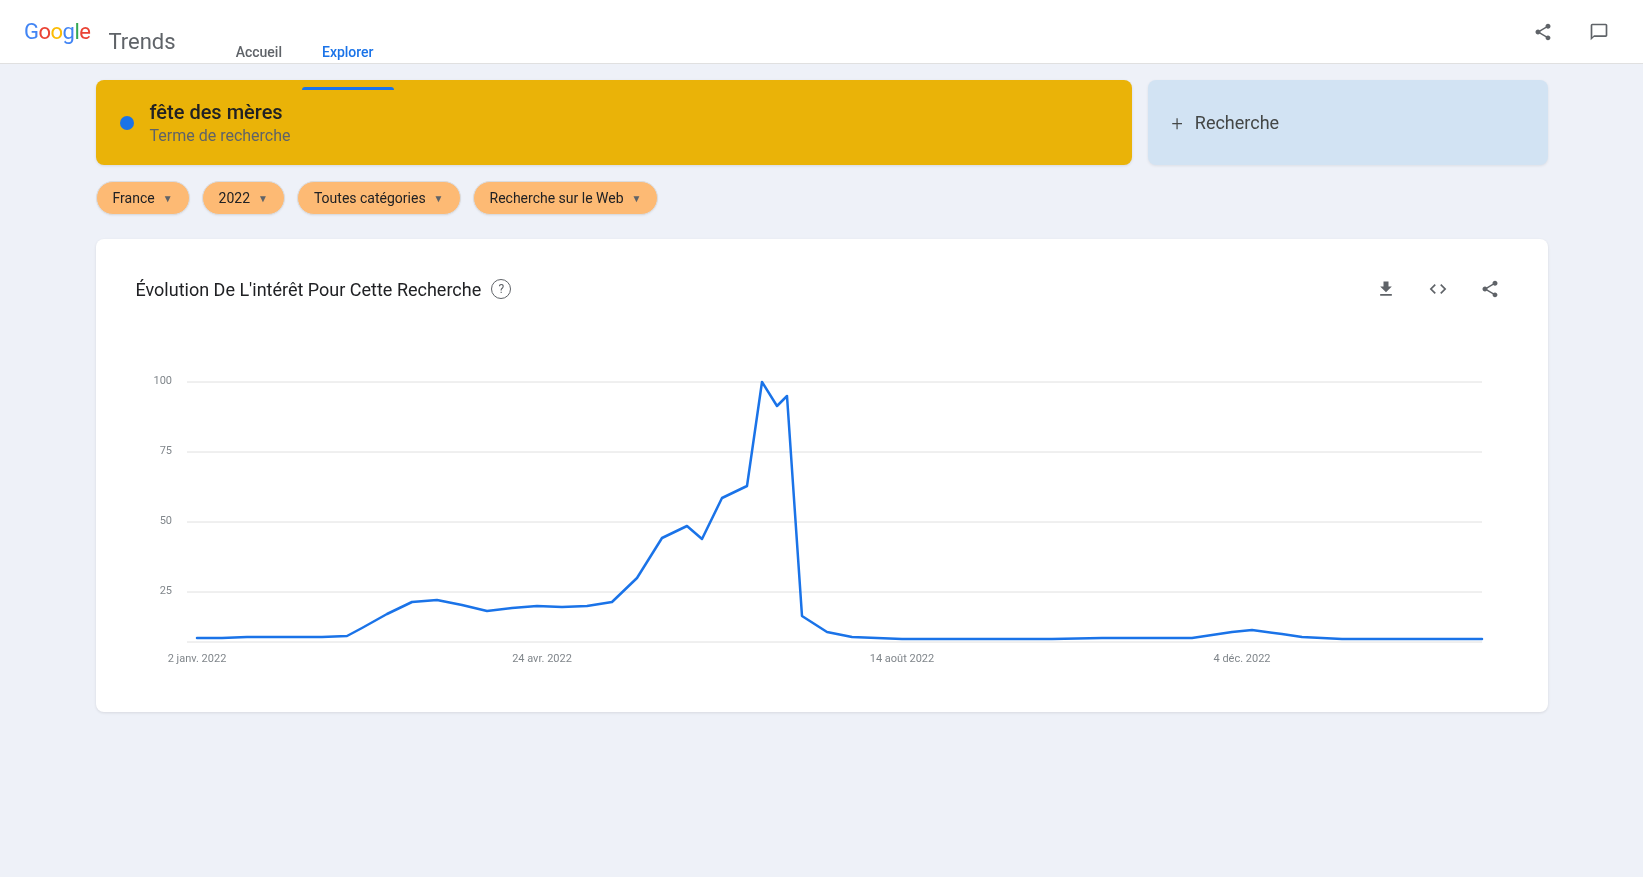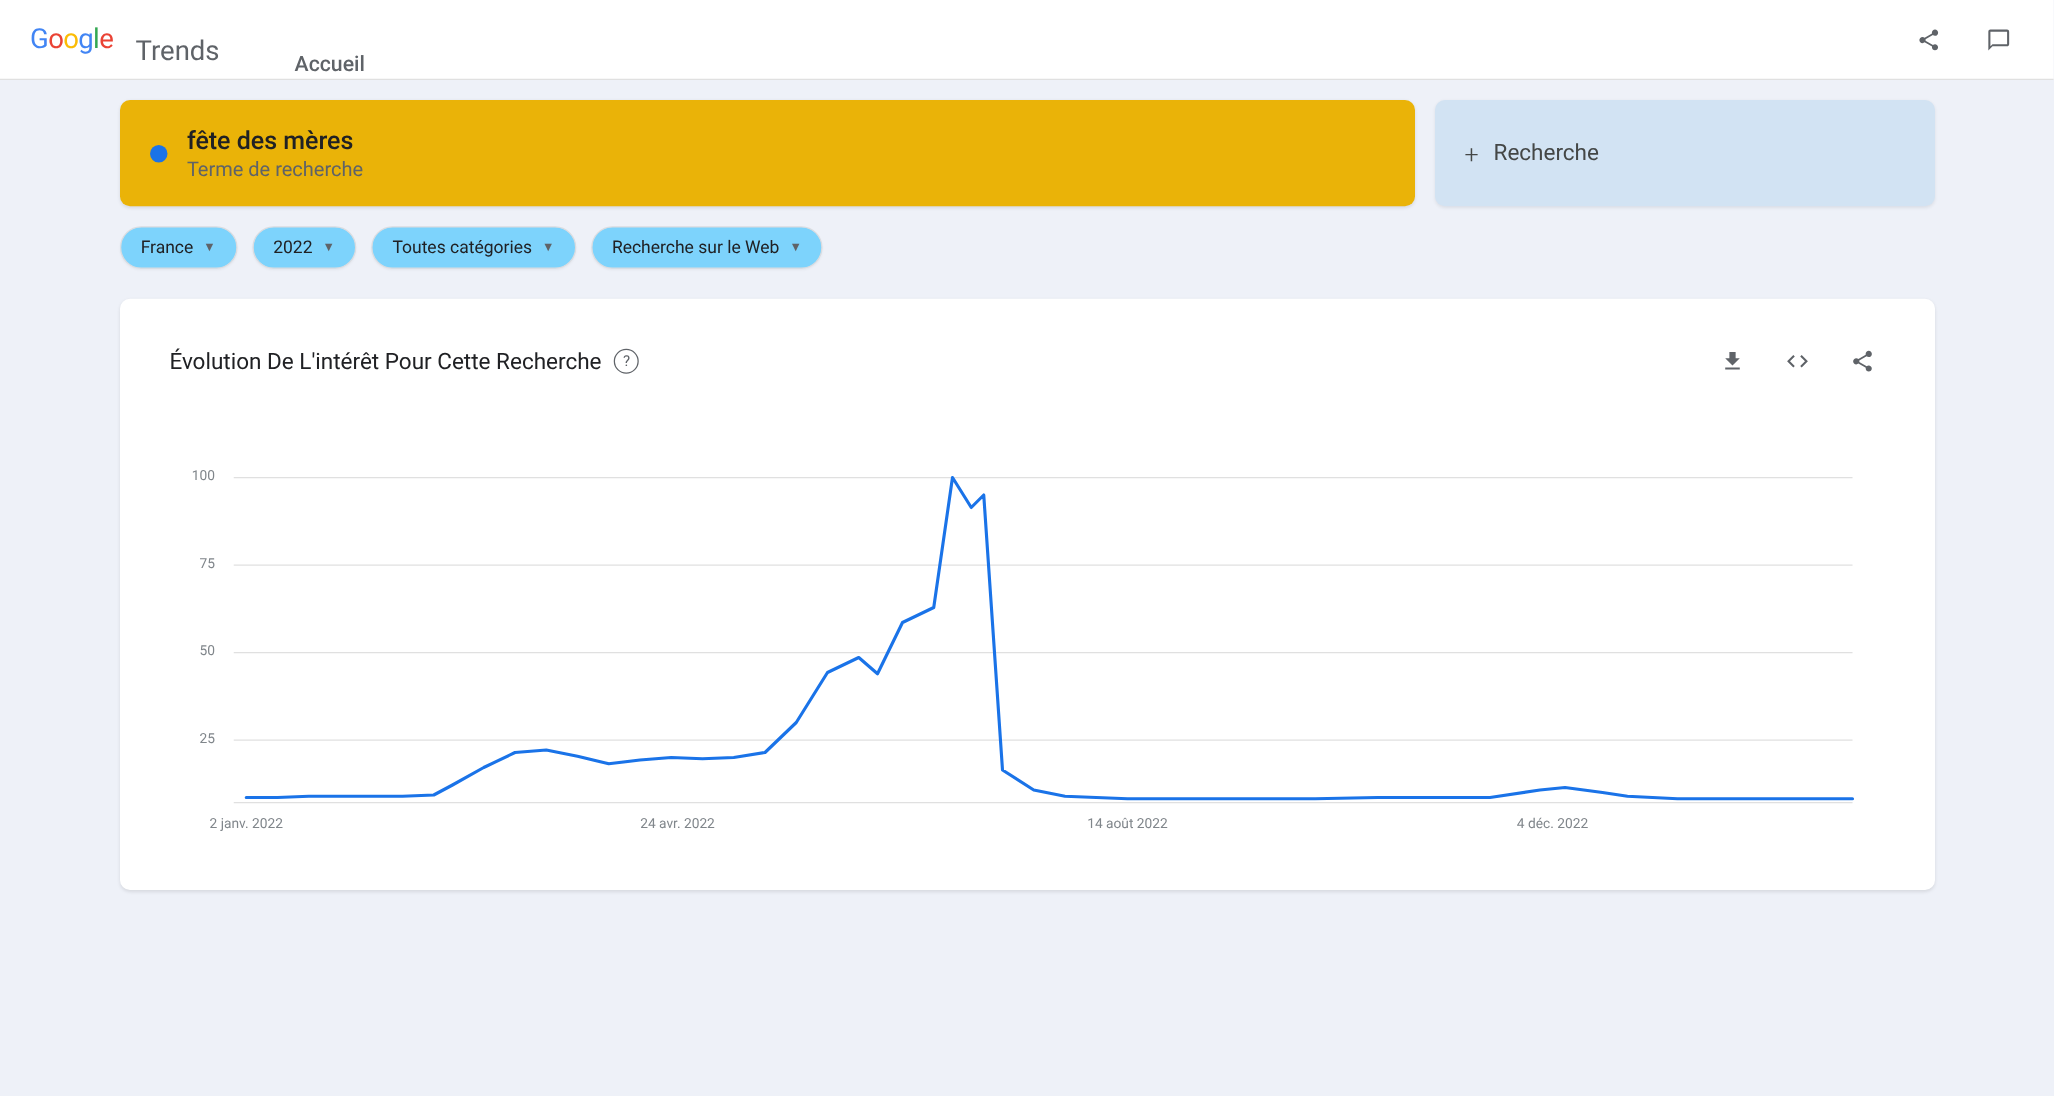--- a/index.html
+++ b/index.html
@@ -50,21 +50,21 @@
       display: flex;
       align-items: center;
       gap: 0;
       flex: 1;
     }
     .nav-item {
       padding: 0 20px;
       height: 76px;
       display: flex;
       align-items: center;
-      font-size: 17px;
+      font-size: 14px;
       color: #5f6368;
       cursor: pointer;
       position: relative;
       text-decoration: none;
       font-weight: 500;
       margin-top: 40px;
     }
     .nav-item.active {
       color: #1a73e8;
     }
@@ -161,21 +161,21 @@
     }
 
     
     .filters {
       display: flex;
       gap: 12px;
       margin-bottom: 24px;
       align-items: center;
     }
     .filter-btn {
-      background: #7dd3fc;
+      background: #fdba74;
       border: 1px solid #dadce0;
       border-radius: 24px;
       padding: 8px 16px;
       font-size: 14px;
       color: #202124;
       cursor: pointer;
       display: flex;
       align-items: center;
       gap: 8px;
       font-family: inherit;
@@ -272,20 +272,21 @@
 
 <header class="header">
   <a class="logo" href="#">
     <span class="logo-google">
       <span class="logo-g">G</span><span class="logo-o1">o</span><span class="logo-o2">o</span><span class="logo-g2">g</span><span class="logo-l">l</span><span class="logo-e">e</span>
     </span>
     <span class="logo-trends">Trends</span>
   </a>
   <nav class="nav">
     <a class="nav-item" href="#">Accueil</a>
+    <a class="nav-item active" href="#">Explorer</a>
   </nav>
   <div class="header-icons">
     <button class="header-icon-btn" title="Share">
       <svg width="20" height="20" viewBox="0 0 24 24" fill="currentColor">
         <path d="M18 16.08c-.76 0-1.44.3-1.96.77L8.91 12.7c.05-.23.09-.46.09-.7s-.04-.47-.09-.7l7.05-4.11c.54.5 1.25.81 2.04.81 1.66 0 3-1.34 3-3s-1.34-3-3-3-3 1.34-3 3c0 .24.04.47.09.7L8.04 9.81C7.5 9.31 6.79 9 6 9c-1.66 0-3 1.34-3 3s1.34 3 3 3c.79 0 1.5-.31 2.04-.81l7.12 4.16c-.05.21-.08.43-.08.65 0 1.61 1.31 2.92 2.92 2.92s2.92-1.31 2.92-2.92-1.31-2.92-2.92-2.92z"></path>
       </svg>
     </button>
     <button class="header-icon-btn" title="Feedback">
       <svg width="20" height="20" viewBox="0 0 24 24" fill="currentColor">
         <path d="M20 2H4c-1.1 0-2 .9-2 2v18l4-4h14c1.1 0 2-.9 2-2V4c0-1.1-.9-2-2-2zm0 14H6l-2 2V4h16v12z"></path>

